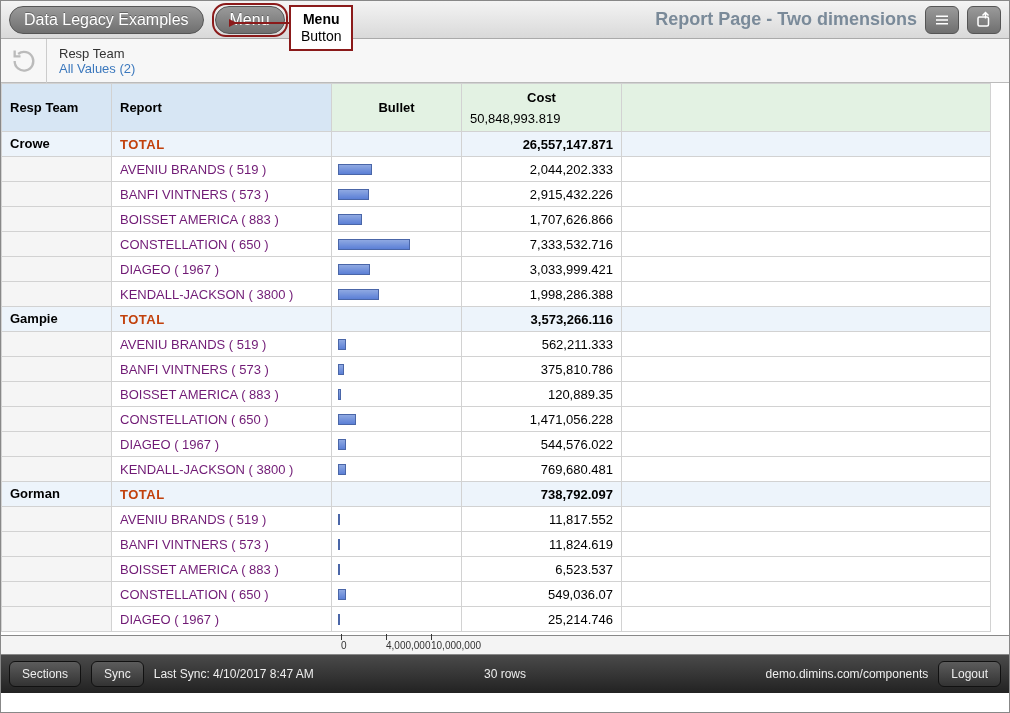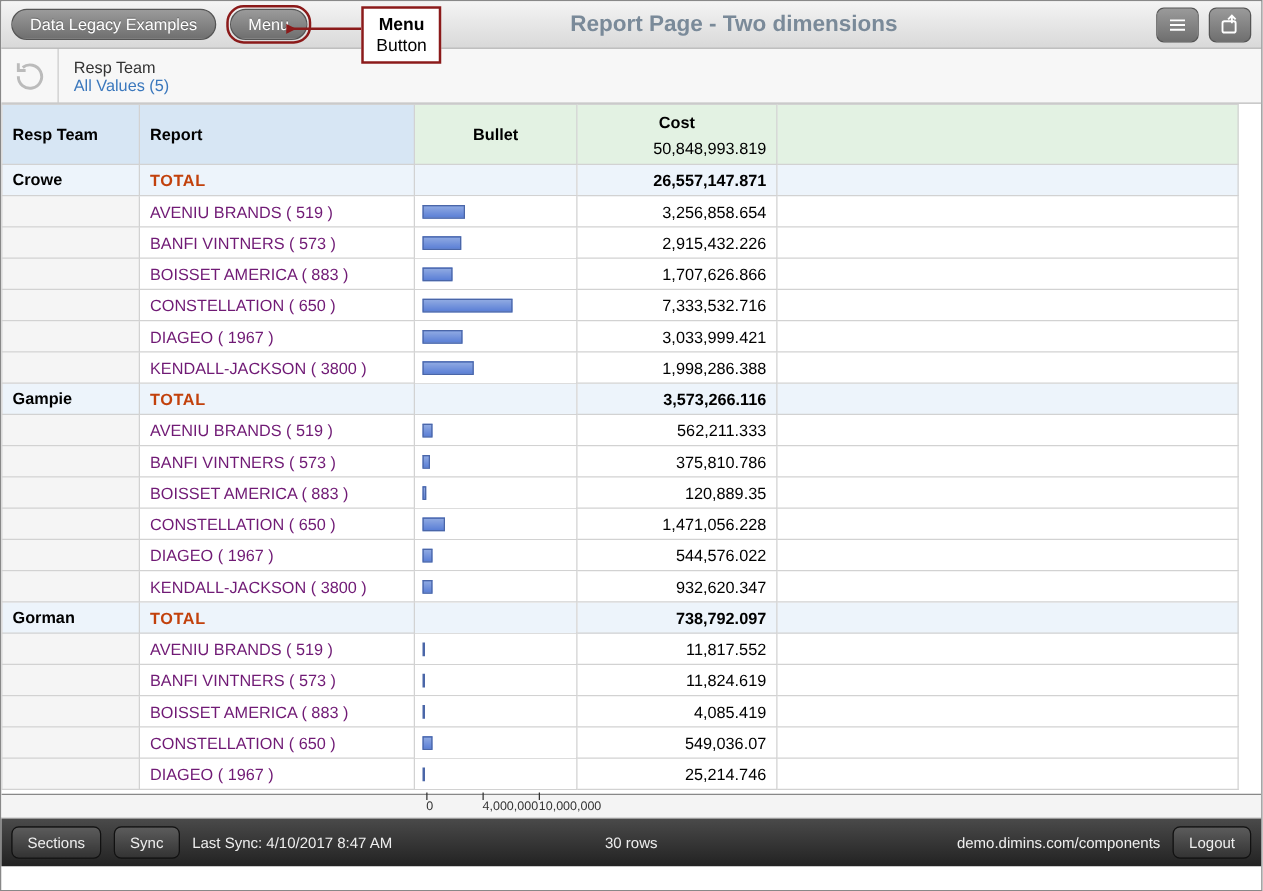--- a/index.html
+++ b/index.html
@@ -23,27 +23,27 @@
     padding: 0 8px;
     gap: 8px;
     position: relative;
   }
   .pill-btn {
     background: linear-gradient(#9a9a9a,#6f6f6f);
     color: #fff;
     border: 1px solid #555;
     border-radius: 14px;
     padding: 4px 14px;
-    font-size: 13px;
+    font-size: 16px;
     cursor: pointer;
     text-shadow: 0 -1px 0 rgba(0,0,0,0.3);
   }
   .topbar-title {
     flex: 1;
-    text-align: center;
+    text-align: right;
     color: #7a8a99;
     font-size: 18px;
     font-weight: 600;
   }
   .icon-btn {
     width: 34px; height: 28px;
     background: linear-gradient(#9a9a9a,#6f6f6f);
     border: 1px solid #555;
     border-radius: 6px;
     display: flex; align-items:center; justify-content:center;
@@ -109,21 +109,21 @@
     font-weight:bold;
     text-align:left;
     height:48px;
     vertical-align:middle;
   }
   table.report thead th.metric {
     background:#e3f2e3;
     text-align:center;
   }
   table.report thead th.metric .sub {
-    display:block; font-weight:normal; text-align:right; margin-top:6px;
+    display:block; font-weight:normal; text-align:left; margin-top:6px;
   }
   colgroup .c-team { width:110px; }
   colgroup .c-vendor { width:220px; }
   colgroup .c-bullet { width:130px; }
   colgroup .c-cost { width:160px; }
   colgroup .c-rest { width:auto; }
   td.team { font-weight:bold; background:#f5f5f5; vertical-align:top; }
   td.vendor { color:#701a75; }
   tr.total-row td { background:#edf4fb; font-weight:bold;margin-left:35px; }
   tr.total-row td.vendor { color:#c2410c; font-weight:bold; letter-spacing:0.5px; }
@@ -207,21 +207,21 @@
 
 <div class="filterbar">
   <div class="refresh">
     <svg viewBox="0 0 24 24">
         <path d="M4 12 a8 8 0 1 0 3 -6"></path>
         <polyline points="4,3 4,8 9,8"></polyline>
       </svg>
   </div>
   <div class="filter-col">
     <div class="filter-label">Resp Team</div>
-    <div class="filter-val">All Values (5)</div>
+    <div class="filter-val">All Values (2)</div>
   </div>
 </div>
 
 <div class="report-wrap">
   <div class="report-scroll">
     <table class="report">
       <colgroup>
         <col class="c-team">
           <col class="c-vendor">
           <col class="c-bullet">
@@ -247,21 +247,21 @@
             <td class="bullet"></td>
             <td class="cost">26,557,147.871</td>
             <td class="rest"></td>
           </tr>
           <tr>
             <td class="team" style="background:#f5f5f5;font-weight:normal"></td>
             <td class="vendor">AVENIU BRANDS  ( 519 )</td>
             <td class="bullet">
               <span class="bar" style="width:34px"></span>
             </td>
-            <td class="cost">3,256,858.654</td>
+            <td class="cost">2,044,202.333</td>
             <td class="rest"></td>
           </tr>
           <tr>
             <td class="team" style="background:#f5f5f5;font-weight:normal"></td>
             <td class="vendor">BANFI VINTNERS  ( 573 )</td>
             <td class="bullet">
               <span class="bar" style="width:31px"></span>
             </td>
             <td class="cost">2,915,432.226</td>
             <td class="rest"></td>
@@ -353,21 +353,21 @@
             </td>
             <td class="cost">544,576.022</td>
             <td class="rest"></td>
           </tr>
           <tr>
             <td class="team" style="background:#f5f5f5;font-weight:normal"></td>
             <td class="vendor">KENDALL-JACKSON  ( 3800 )</td>
             <td class="bullet">
               <span class="bar" style="width:8px"></span>
             </td>
-            <td class="cost">932,620.347</td>
+            <td class="cost">769,680.481</td>
             <td class="rest"></td>
           </tr>
           <tr class="total-row">
             <td class="team">Gorman</td>
             <td class="vendor">TOTAL</td>
             <td class="bullet"></td>
             <td class="cost">738,792.097</td>
             <td class="rest"></td>
           </tr>
           <tr>
@@ -387,21 +387,21 @@
             </td>
             <td class="cost">11,824.619</td>
             <td class="rest"></td>
           </tr>
           <tr>
             <td class="team" style="background:#f5f5f5;font-weight:normal"></td>
             <td class="vendor">BOISSET AMERICA  ( 883 )</td>
             <td class="bullet">
               <span class="bar" style="width:2px"></span>
             </td>
-            <td class="cost">4,085.419</td>
+            <td class="cost">6,523.537</td>
             <td class="rest"></td>
           </tr>
           <tr>
             <td class="team" style="background:#f5f5f5;font-weight:normal"></td>
             <td class="vendor">CONSTELLATION  ( 650 )</td>
             <td class="bullet">
               <span class="bar" style="width:8px"></span>
             </td>
             <td class="cost">549,036.07</td>
             <td class="rest"></td>

